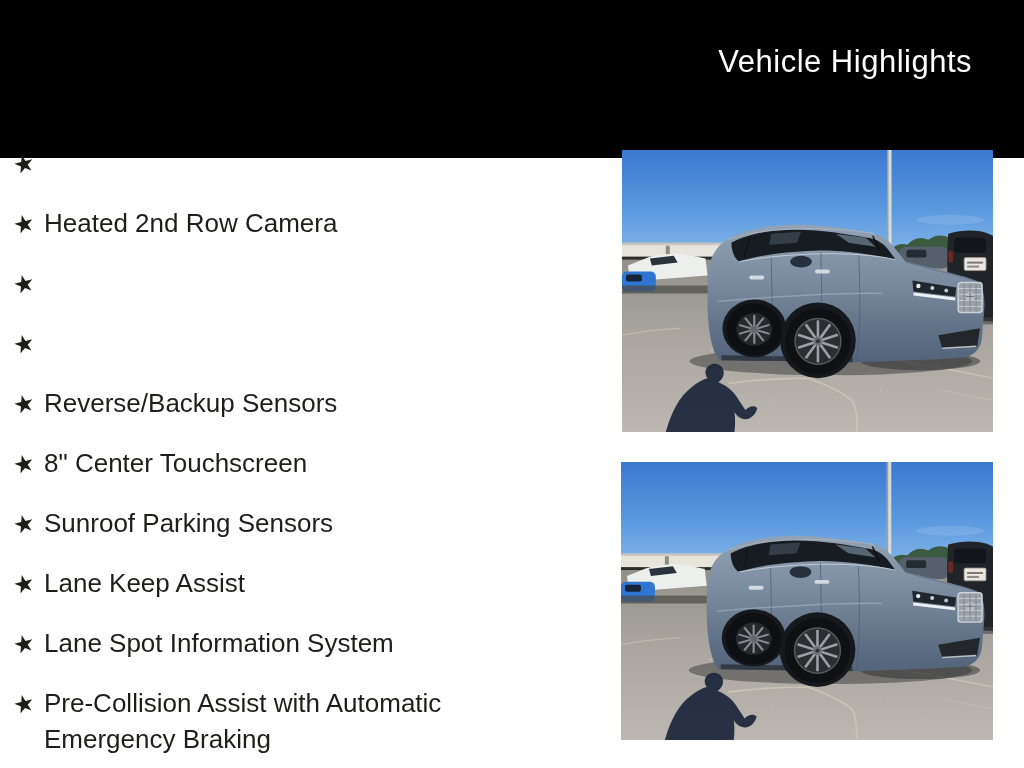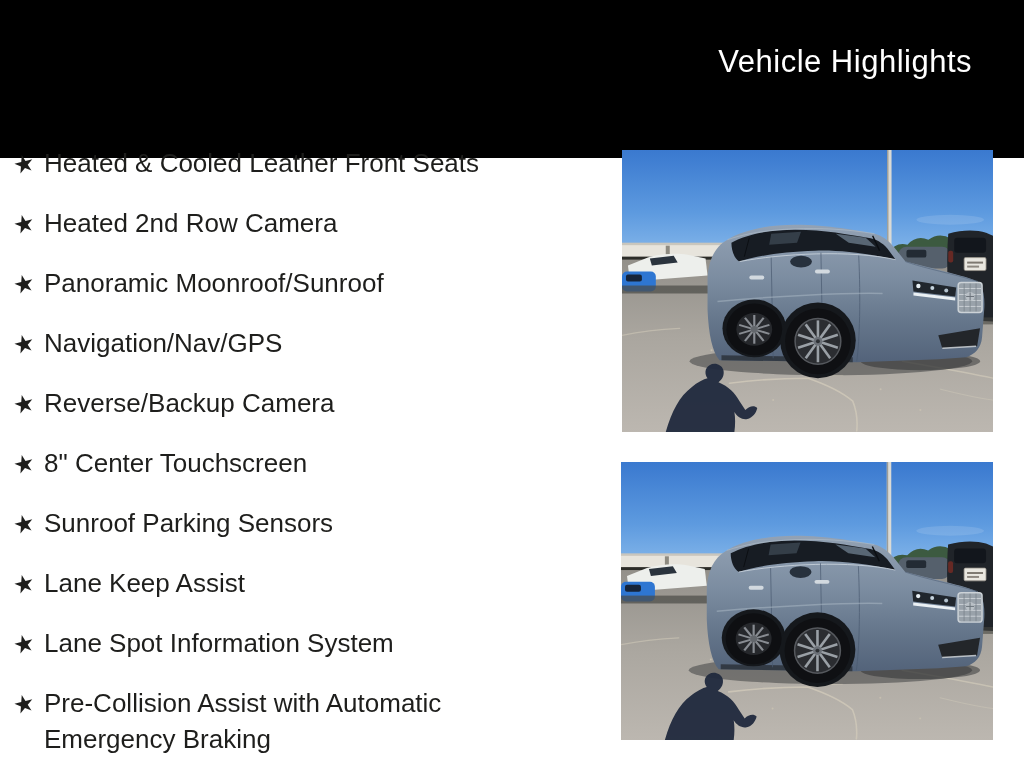--- a/index.html
+++ b/index.html
@@ -45,37 +45,34 @@
 
 <div class="page">
 
   <header class="topbar">
     <h1 class="title">Vehicle Highlights</h1>
   </header>
 
   <ul class="features">
     <li>
       <span class="star">★</span>
-      <span class="label">Heated &amp; Cooled Leather Front Seats</span>
     </li>
     <li>
       <span class="star">★</span>
       <span class="label">Heated 2nd Row Camera</span>
     </li>
     <li>
       <span class="star">★</span>
-      <span class="label">Panoramic Moonroof/Sunroof</span>
-    </li>
-    <li>
-      <span class="star">★</span>
-      <span class="label">Navigation/Nav/GPS</span>
-    </li>
-    <li>
-      <span class="star">★</span>
-      <span class="label">Reverse/Backup Camera</span>
+    </li>
+    <li>
+      <span class="star">★</span>
+    </li>
+    <li>
+      <span class="star">★</span>
+      <span class="label">Reverse/Backup Sensors</span>
     </li>
     <li>
       <span class="star">★</span>
       <span class="label">8" Center Touchscreen</span>
     </li>
     <li>
       <span class="star">★</span>
       <span class="label">Sunroof Parking Sensors</span>
     </li>
     <li>

